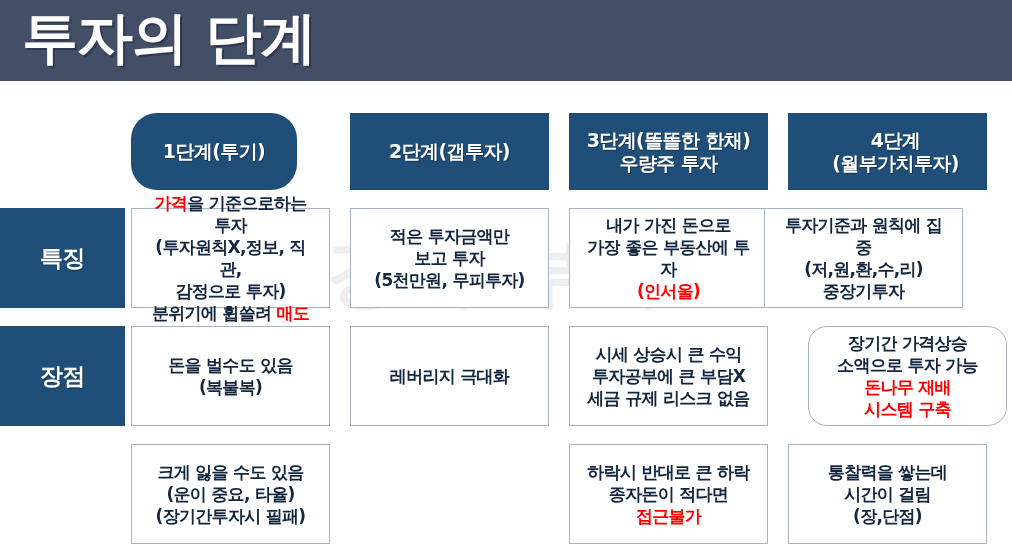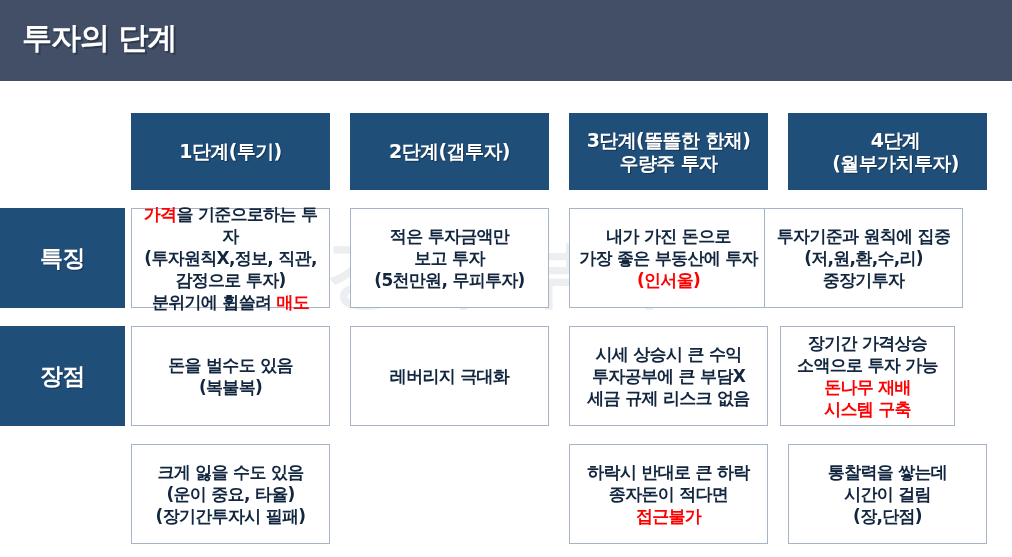--- a/index.html
+++ b/index.html
@@ -22,21 +22,21 @@
     top: 0;
     width: 1012px;
     height: 81px;
     background: #434f66;
     box-sizing: border-box;
   }
   .title-text {
     position: absolute;
     left: 22px;
     top: 7px;
-    font-size: 30px;
+    font-size: 56px;
     font-weight: bold;
     color: #ffffff;
     letter-spacing: -1px;
     line-height: 62px;
     text-shadow: 2px 2px 0 rgba(30,40,60,.55);
     white-space: nowrap;
   }
 
   
   .watermark {
@@ -124,21 +124,21 @@
     box-sizing: border-box;
     display: flex;
     align-items: center;
     justify-content: center;
     text-align: center;
     color: #12263f;
     font-size: 17px;
     font-weight: bold;
     line-height: 22px;
     letter-spacing: -0.7px;
-    padding: 0 6px;
+    padding: 0 17px;
   }
   .cell .txt {
     display: block;
     width: 100%;
     white-space: pre-line;
   }
   .red {
     color: #ff0000;
   }
 </style>
@@ -146,21 +146,21 @@
 <body>
 
 <div class="title-bar">
   <div class="title-text">투자의 단계</div>
 </div>
 
 <div class="watermark">지금경이 부서울</div>
 
 <div class="grid">
   <div class="hdr-row" id="hdr-row">
-      <div class="hdr-cell" style="left: 131px; width: 199px;">
+      <div class="hdr-cell" style="left: 131px; width: 166px; border-radius: 26px;">
         <span class="txt" style="white-space: pre-line;">1단계(투기)</span>
       </div>
       <div class="hdr-cell" style="left: 350px; width: 199px;">
         <span class="txt" style="white-space: pre-line;">2단계(갭투자)</span>
       </div>
       <div class="hdr-cell" style="left: 569px; width: 199px;">
         <span class="txt" style="white-space: pre-line;">3단계(똘똘한 한채)
 우량주 투자</span>
       </div>
       <div class="hdr-cell" style="left: 788px; width: 199px;">
@@ -200,21 +200,21 @@
 (복불복)</span></span>
         </div>
         <div class="cell" style="left: 350px; width: 199px;">
           <span class="txt"><span>레버리지 극대화</span></span>
         </div>
         <div class="cell" style="left: 569px; width: 199px;">
           <span class="txt"><span>시세 상승시 큰 수익
 투자공부에 큰 부담X
 세금 규제 리스크 없음</span></span>
         </div>
-        <div class="cell" style="left: 780px; width: 175px;">
+        <div class="cell" style="left: 808px; width: 199px; border-radius: 19px;">
           <span class="txt"><span>장기간 가격상승
 소액으로 투자 가능
 </span><span class="red">돈나무 재배
 시스템 구축</span></span>
         </div>
       </div>
       <div class="body-row" style="top: 363px;">
         <div class="cell" style="left: 131px; width: 199px;">
           <span class="txt"><span>크게 잃을 수도 있음
 (운이 중요, 타율)

